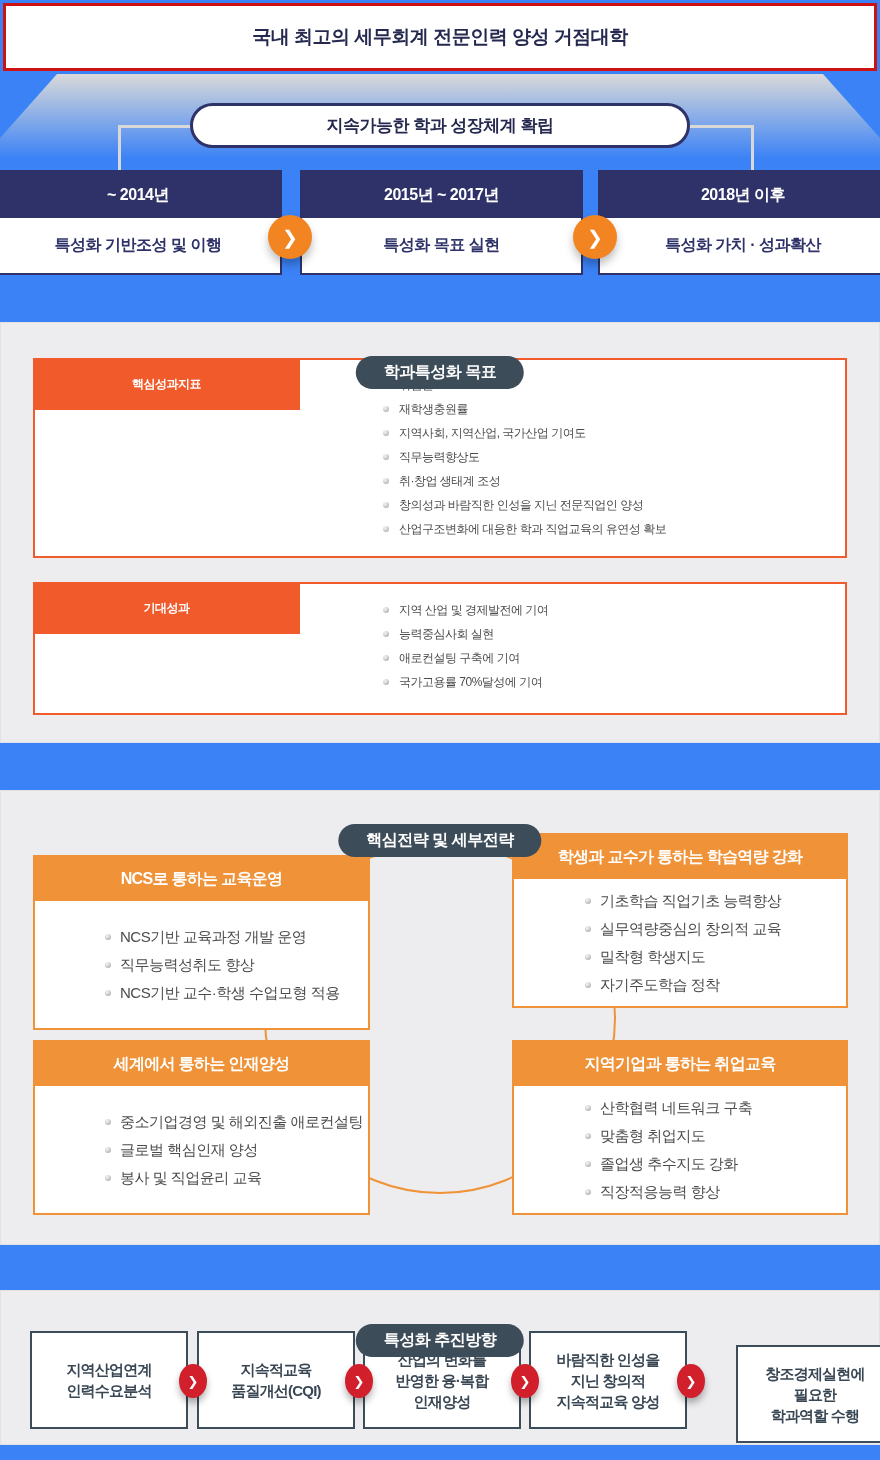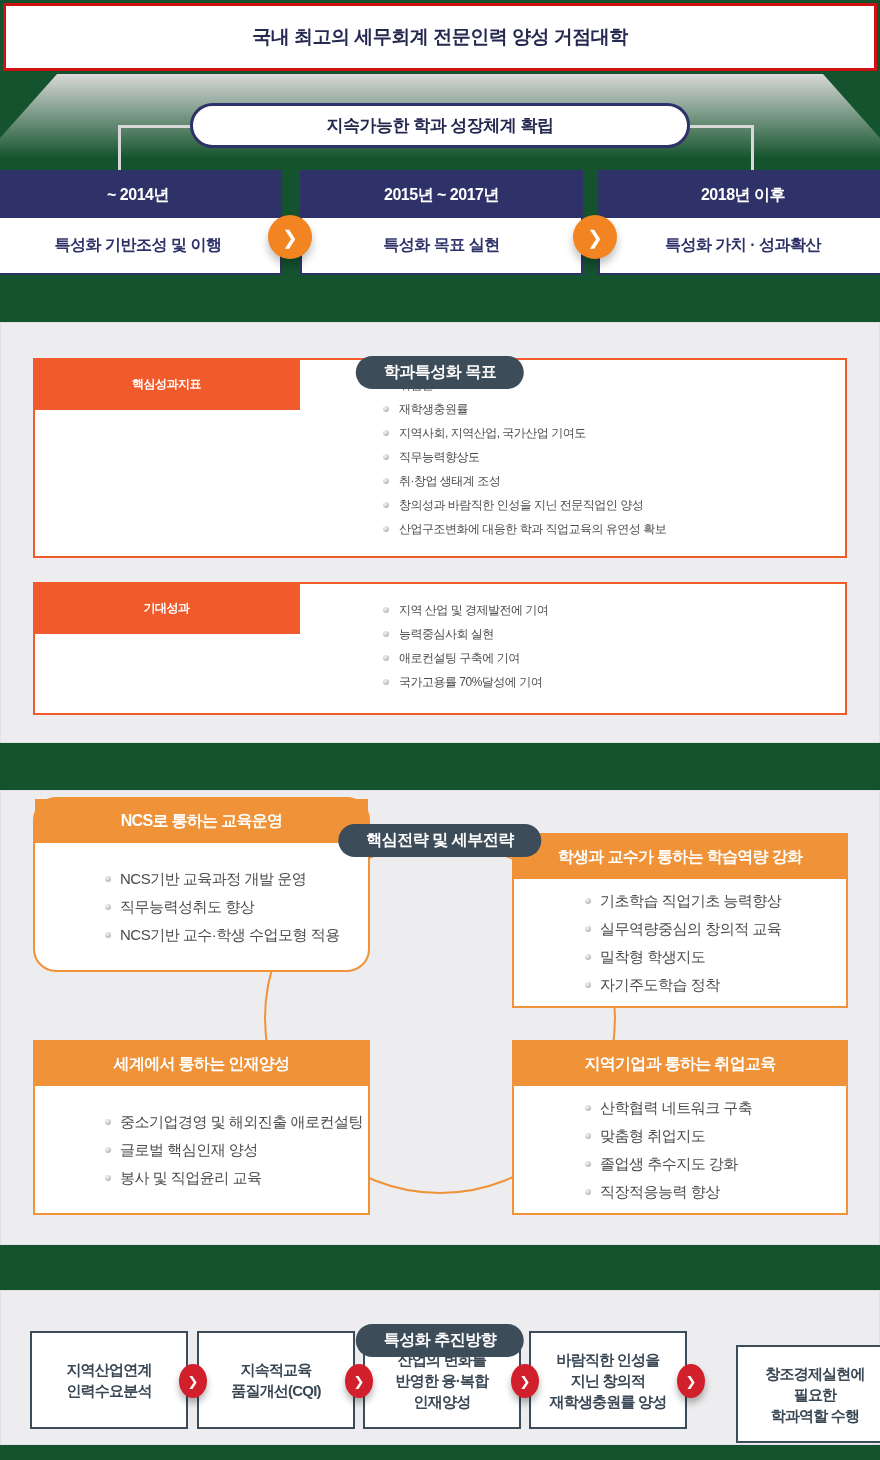--- a/index.html
+++ b/index.html
@@ -1,18 +1,18 @@
 <!DOCTYPE html>
 <html><head>
 <meta charset="utf-8">
 <style>
   * { box-sizing: border-box; }
   html,body { margin:0; padding:0; background:#fff; }
   body { font-family:"Liberation Sans","DejaVu Sans",sans-serif; }
-  .canvas { position:relative; width:880px; height:1460px; background:#14532d; overflow:hidden; }
+  .canvas { position:relative; width:880px; height:1460px; background:#3b82f6; overflow:hidden; }
 
   
   .header-box { position:absolute; left:3px; top:3px; width:874px; height:68px;
     border:3px solid #ce1212; background:#fff; display:flex; align-items:center; justify-content:center;
     font-size:19px; font-weight:bold; color:#25294f; letter-spacing:-0.5px; z-index:2; }
 
   .beam { position:absolute; left:0; top:74px; width:880px; height:92px;
     background:linear-gradient(#d9d9d9, rgba(255,255,255,0) 92%);
     clip-path:polygon(57px 0, 823px 0, 905px 100%, -25px 100%); z-index:0; }
 
@@ -68,21 +68,21 @@
   .goal-b .goal-list { top:14px; }
   .goal-list li { position:relative; padding-left:16px; line-height:24px;
     font-size:12px; color:#4b4b4b; font-weight:500; letter-spacing:-0.5px; white-space:nowrap; }
   .goal-list li::before { content:""; position:absolute; left:0; top:9px; width:6px; height:6px; border-radius:50%;
     background:radial-gradient(circle at 35% 30%, #e9e9e9 20%, #9b9b9b); }
 
   
   .strat-circle { position:absolute; left:264px; top:842px; width:352px; height:352px;
     border:2px solid #ef9238; border-radius:50%; z-index:1; }
   .strat-box { position:absolute; width:337px; height:175px; background:#fff; border:2px solid #ef9238; z-index:2; }
-  .strat-tl { left:33px;  top:797px;border-radius:23px; }
+  .strat-tl { left:33px;  top:855px; }
   .strat-tr { left:512px; top:833px; width:336px; }
   .strat-bl { left:33px;  top:1040px; }
   .strat-br { left:512px; top:1040px; width:336px; }
   .strat-head { height:44px; background:#ef9238; color:#fff; display:flex; align-items:center; justify-content:center;
     font-size:16px; font-weight:bold; letter-spacing:-0.7px; }
   .strat-body { height:127px; display:flex; align-items:center; }
   .strat-list { margin:0; padding:0; list-style:none; }
   .strat-tl .strat-list, .strat-bl .strat-list { padding-left:70px; }
   .strat-tr .strat-list, .strat-br .strat-list { padding-left:71px; }
   .strat-list li { position:relative; padding-left:15px; line-height:28px;
@@ -222,21 +222,21 @@
 
   <div class="dir-box dir-1">지역산업연계
 인력수요분석</div>
   <div class="dir-box dir-2">지속적교육
 품질개선(CQI)</div>
   <div class="dir-box dir-3">산업의 변화를
 반영한 융·복합
 인재양성</div>
   <div class="dir-box dir-4">바람직한 인성을
 지닌 창의적
-재학생충원률 양성</div>
+지속적교육 양성</div>
   <div class="dir-box dir-5">창조경제실현에
 필요한
 학과역할 수행</div>
 
   <div class="dir-arrow dir-arrow-1">❯</div>
   <div class="dir-arrow dir-arrow-2">❯</div>
   <div class="dir-arrow dir-arrow-3">❯</div>
   <div class="dir-arrow dir-arrow-4">❯</div>
 
 </div>

